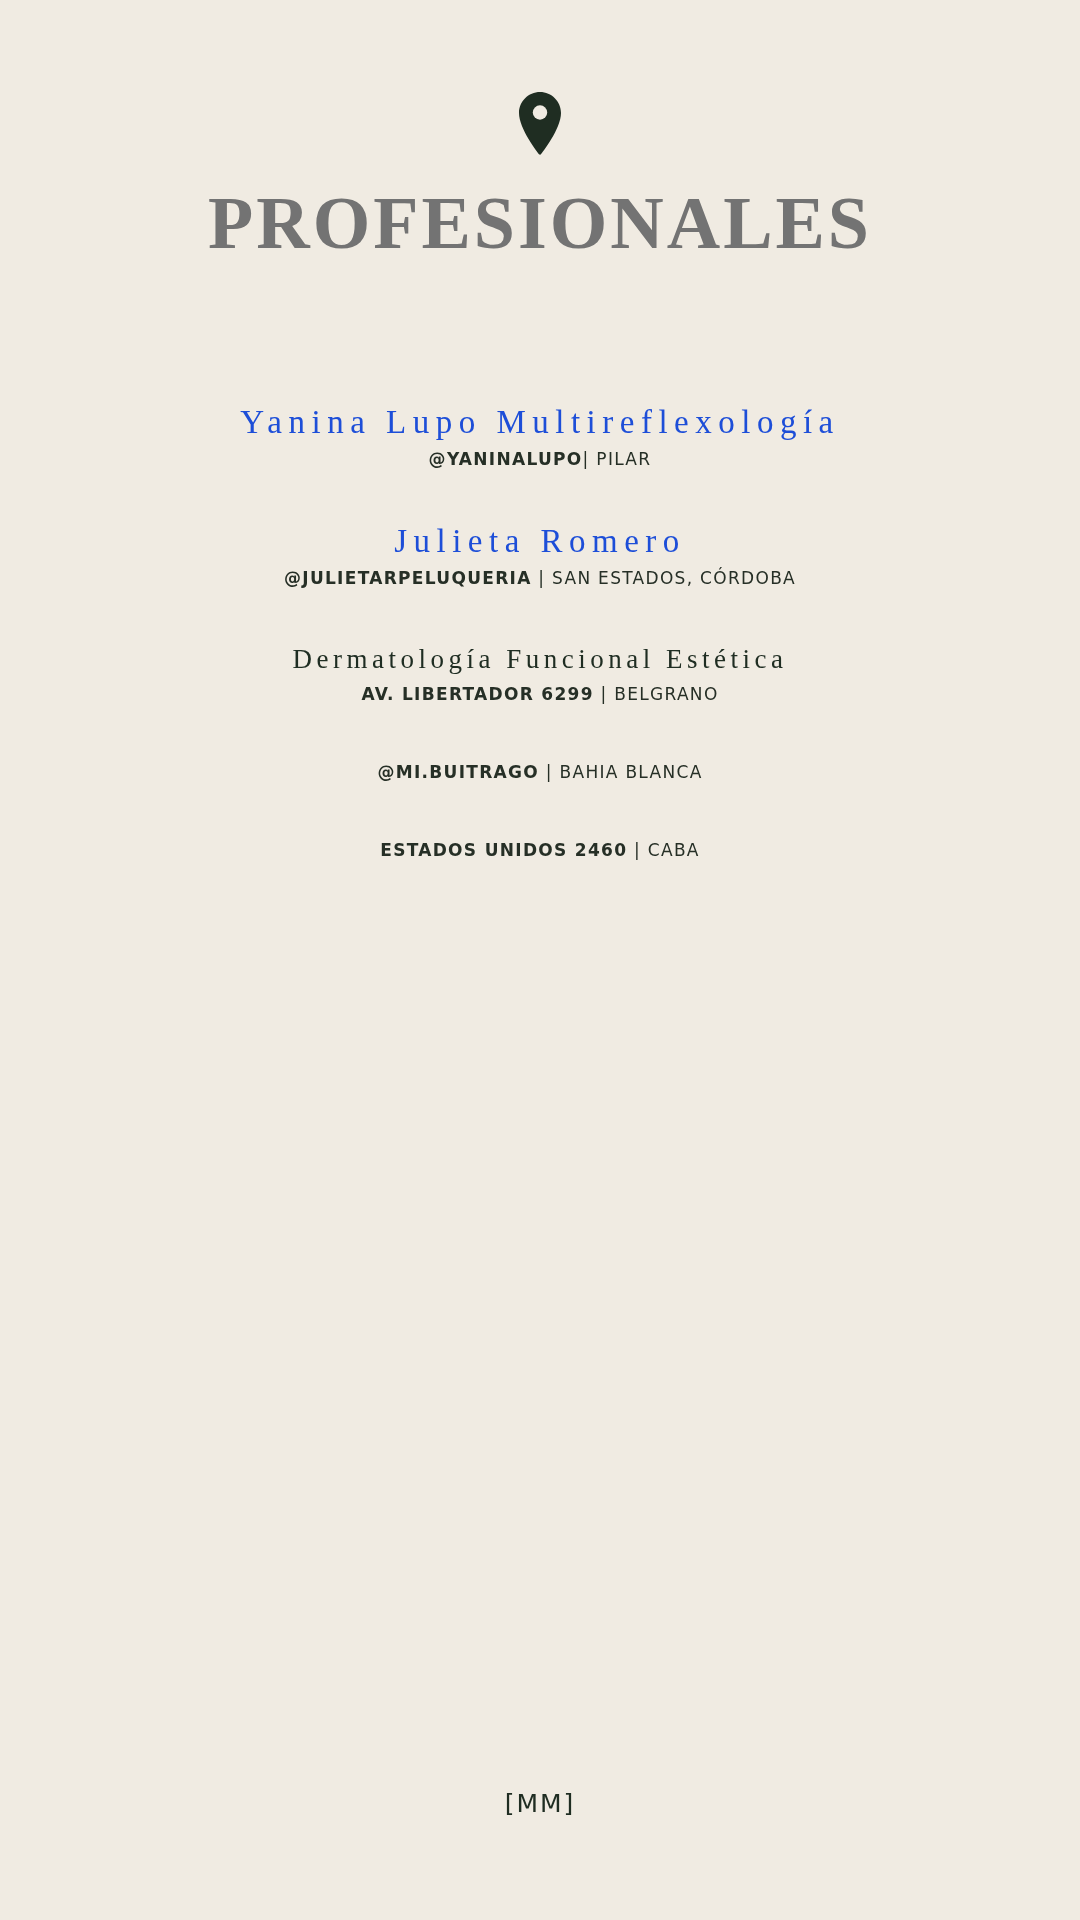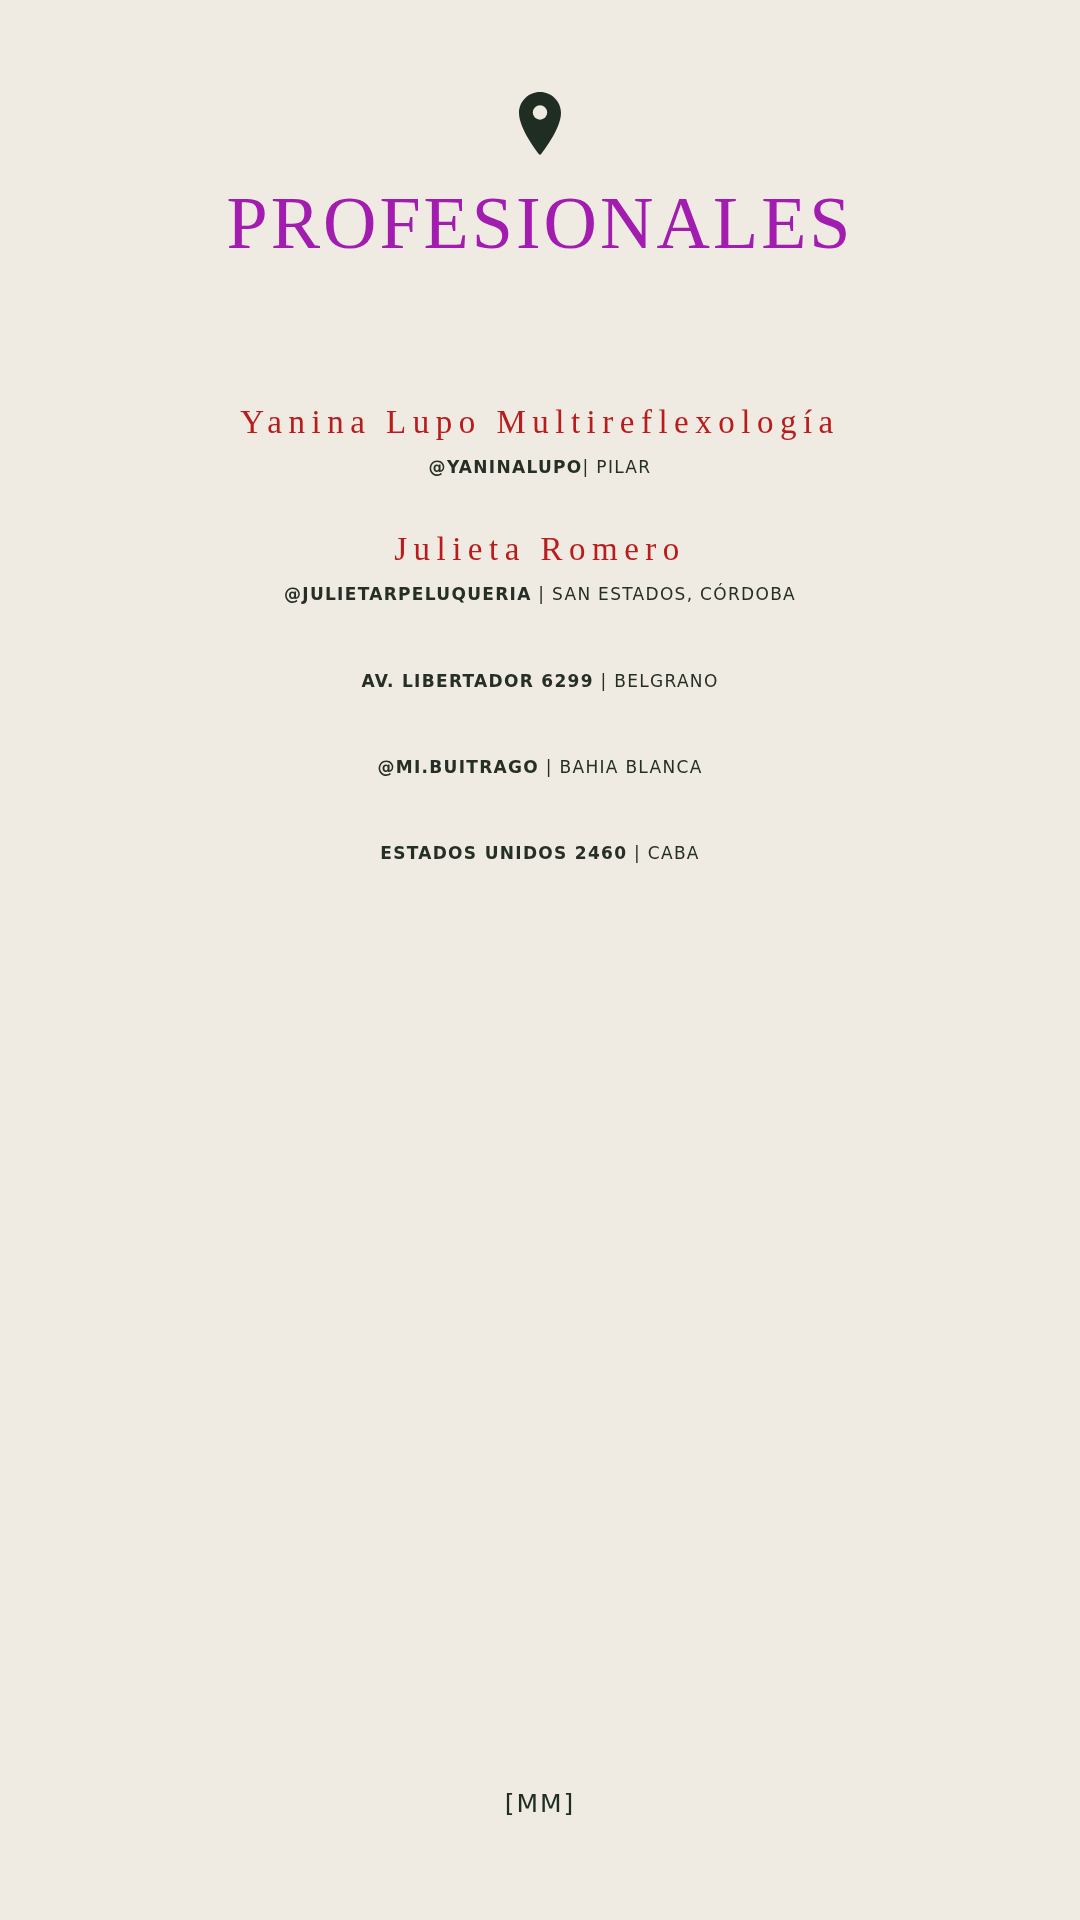--- a/index.html
+++ b/index.html
@@ -32,61 +32,61 @@
     justify-content: center;
   }
   .pin-wrap svg {
     display: block;
   }
   .title {
     margin-top: 26px;
     font-family: "Liberation Serif", serif;
     font-size: 74px;
     letter-spacing: 3px;
-    color: #a21caf;
+    color: #737373;
     text-align: center;
     line-height: 1;
-    font-weight: 400;
+    font-weight: 700;
   }
   .list {
     margin-top: 92px;
     width: 100%;
     display: flex;
     flex-direction: column;
     align-items: center;
   }
   .entry {
     width: 100%;
     display: flex;
     flex-direction: column;
     align-items: center;
     margin-bottom: 50px;
   }
   .entry-name {
     font-family: "Liberation Serif", serif;
     font-size: 33px;
     letter-spacing: 6.5px;
-    color: #b91c1c;
+    color: #1d4ed8;
     text-align: center;
     line-height: 1.24;
     font-weight: 400;
     padding: 0 40px;
   }
   .entry-subname {
     font-family: "Liberation Serif", serif;
     font-size: 27px;
     letter-spacing: 4.5px;
     color: #1f2d22;
     text-align: center;
     line-height: 1.3;
     margin-top: 2px;
     font-weight: 400;
   }
   .entry-meta {
-    margin-top: 14px;
+    margin-top: 6px;
     font-family: "DejaVu Sans", sans-serif;
     font-size: 17px;
     letter-spacing: 1.3px;
     color: #262f26;
     text-align: center;
     line-height: 1.3;
   }
   .entry-meta .handle {
     font-weight: 700;
   }
@@ -134,20 +134,21 @@
 
 
     <div class="entry">
       <div class="entry-name">Julieta Romero</div>
       <div class="entry-meta">
         <span class="handle">@JULIETARPELUQUERIA</span><span class="loc"> | </span><span class="loc">SAN ESTADOS, CÓRDOBA</span>
       </div>
     </div>
 
     <div class="entry">
+      <div class="entry-subname">Dermatología Funcional Estética</div>
       <div class="entry-meta">
         <span class="handle">AV.  LIBERTADOR 6299</span><span class="loc"> | </span><span class="loc">BELGRANO</span>
       </div>
     </div>
 
 
     <div class="entry">
       <div class="entry-meta">
         <span class="handle">@MI.BUITRAGO</span><span class="loc"> | </span><span class="loc">BAHIA BLANCA</span>
       </div>

